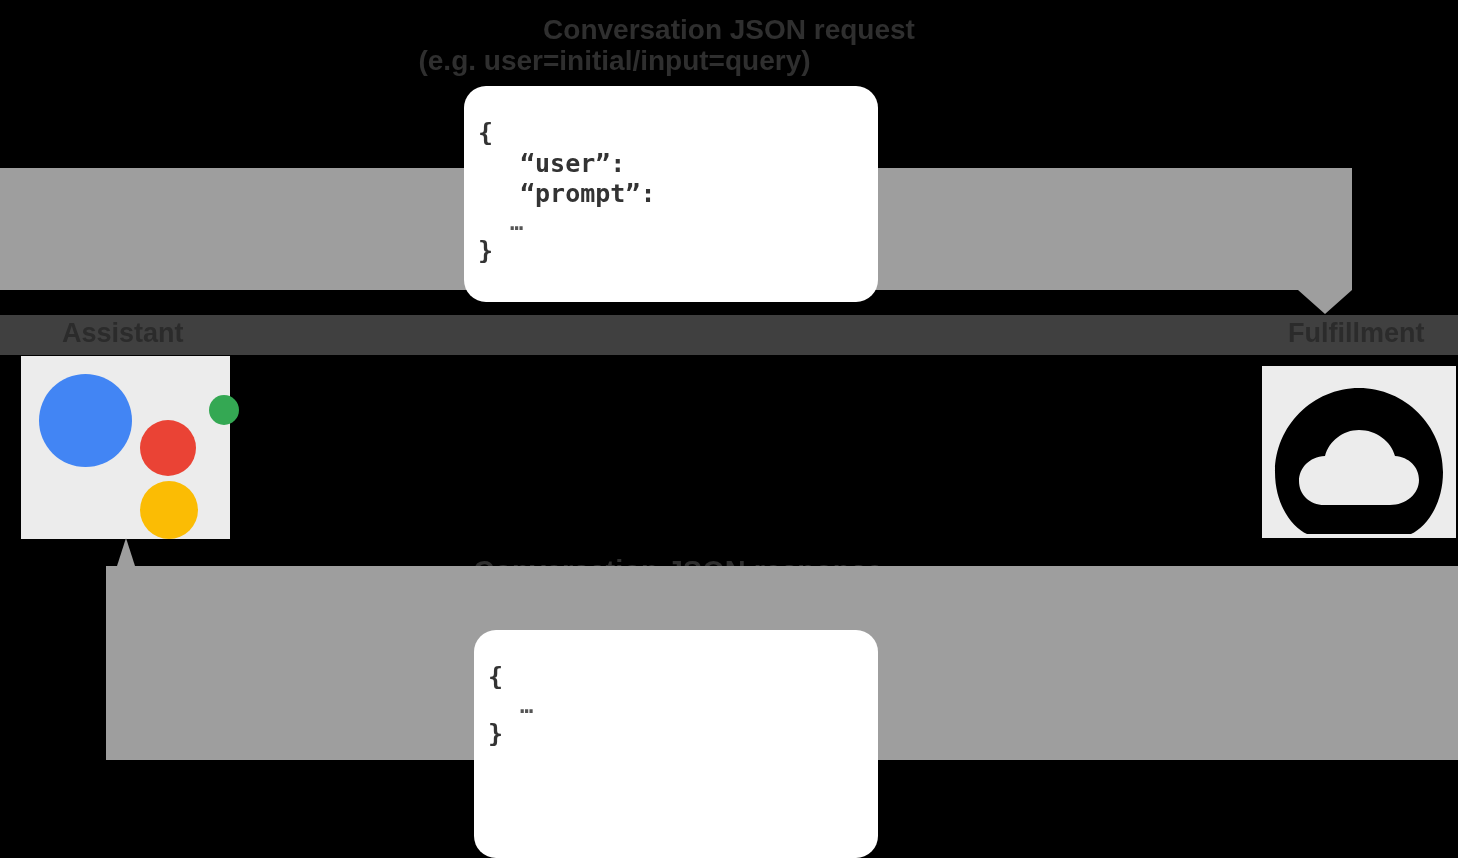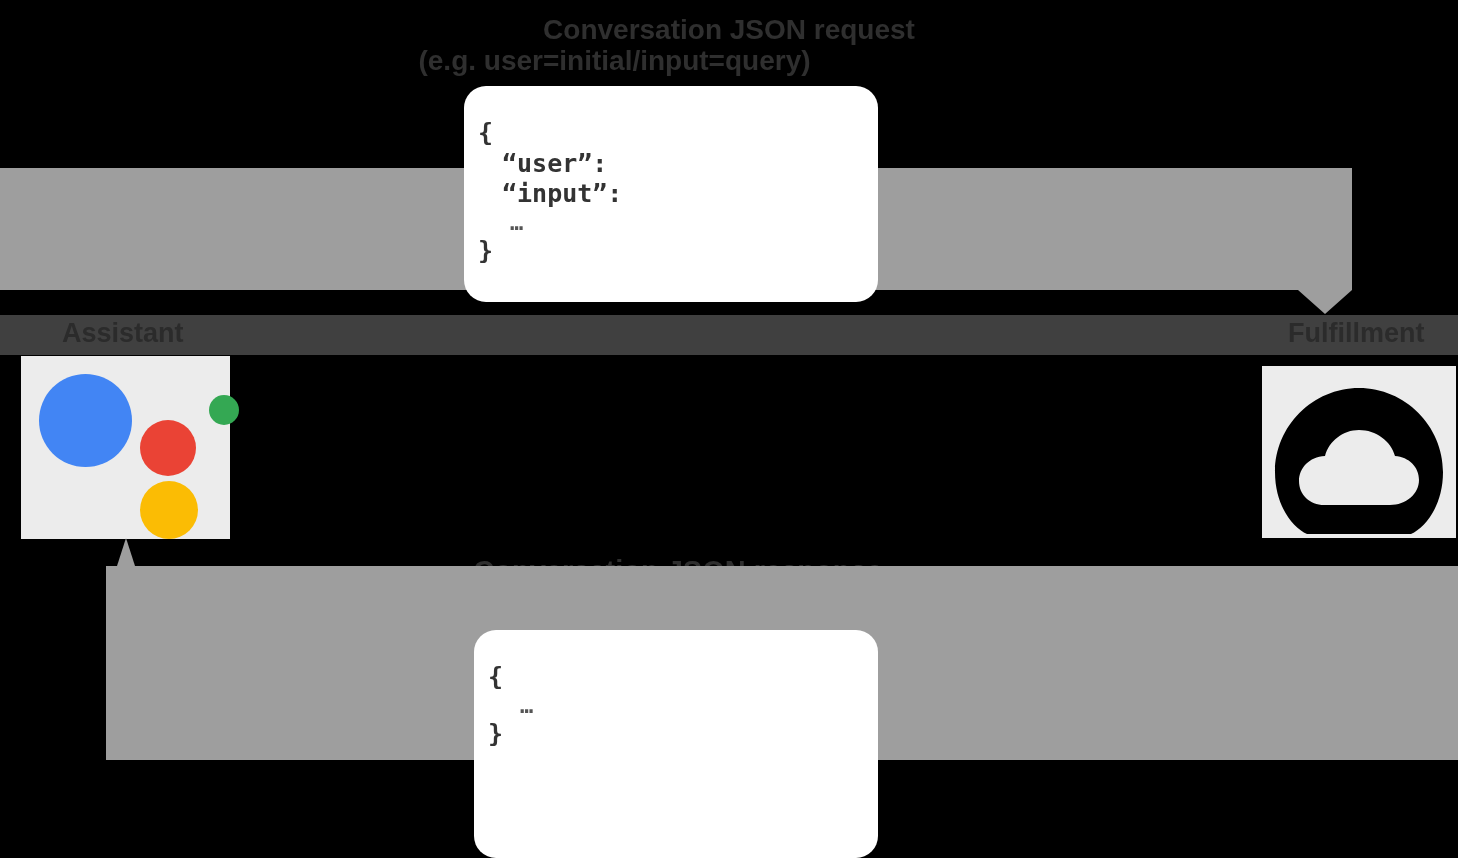--- a/index.html
+++ b/index.html
@@ -161,38 +161,38 @@
     width: 414px;
     height: 216px;
   }
   #response-json-card {
     left: 474px;
     top: 630px;
     width: 404px;
     height: 228px;
   }
   .json-line { padding-left: 14px; white-space: pre; }
-  .json-line.indent { padding-left: 38px; }
+  .json-line.indent { padding-left: 56px; }
   .json-line.ellipsis { padding-left: 46px; font-size: 22px; color: #555; letter-spacing: 2px; }
 </style>
 </head>
 <body>
 
 <div id="stage">
 
   <div class="caption" id="request-caption-line1">Conversation JSON request</div>
   <div class="caption" id="request-caption-line2">(e.g. user=initial/input=query)</div>
 
   <div class="arrow-band" id="request-arrow-body"></div>
   <div id="request-arrow-head"></div>
 
   <div class="json-card" id="request-json-card">
     <div class="json-line">{</div>
     <div class="json-line indent">“user”:</div>
-    <div class="json-line indent">“input”:</div>
+    <div class="json-line indent">“prompt”:</div>
     <div class="json-line ellipsis">…</div>
     <div class="json-line">}</div>
   </div>
 
   <div id="lane"></div>
   <div id="lane-left-label">Assistant</div>
   <div id="lane-right-label">Fulfillment</div>
 
   <div class="tile" id="assistant-tile">
     <span class="ga-dot" id="ga-blue"></span>

